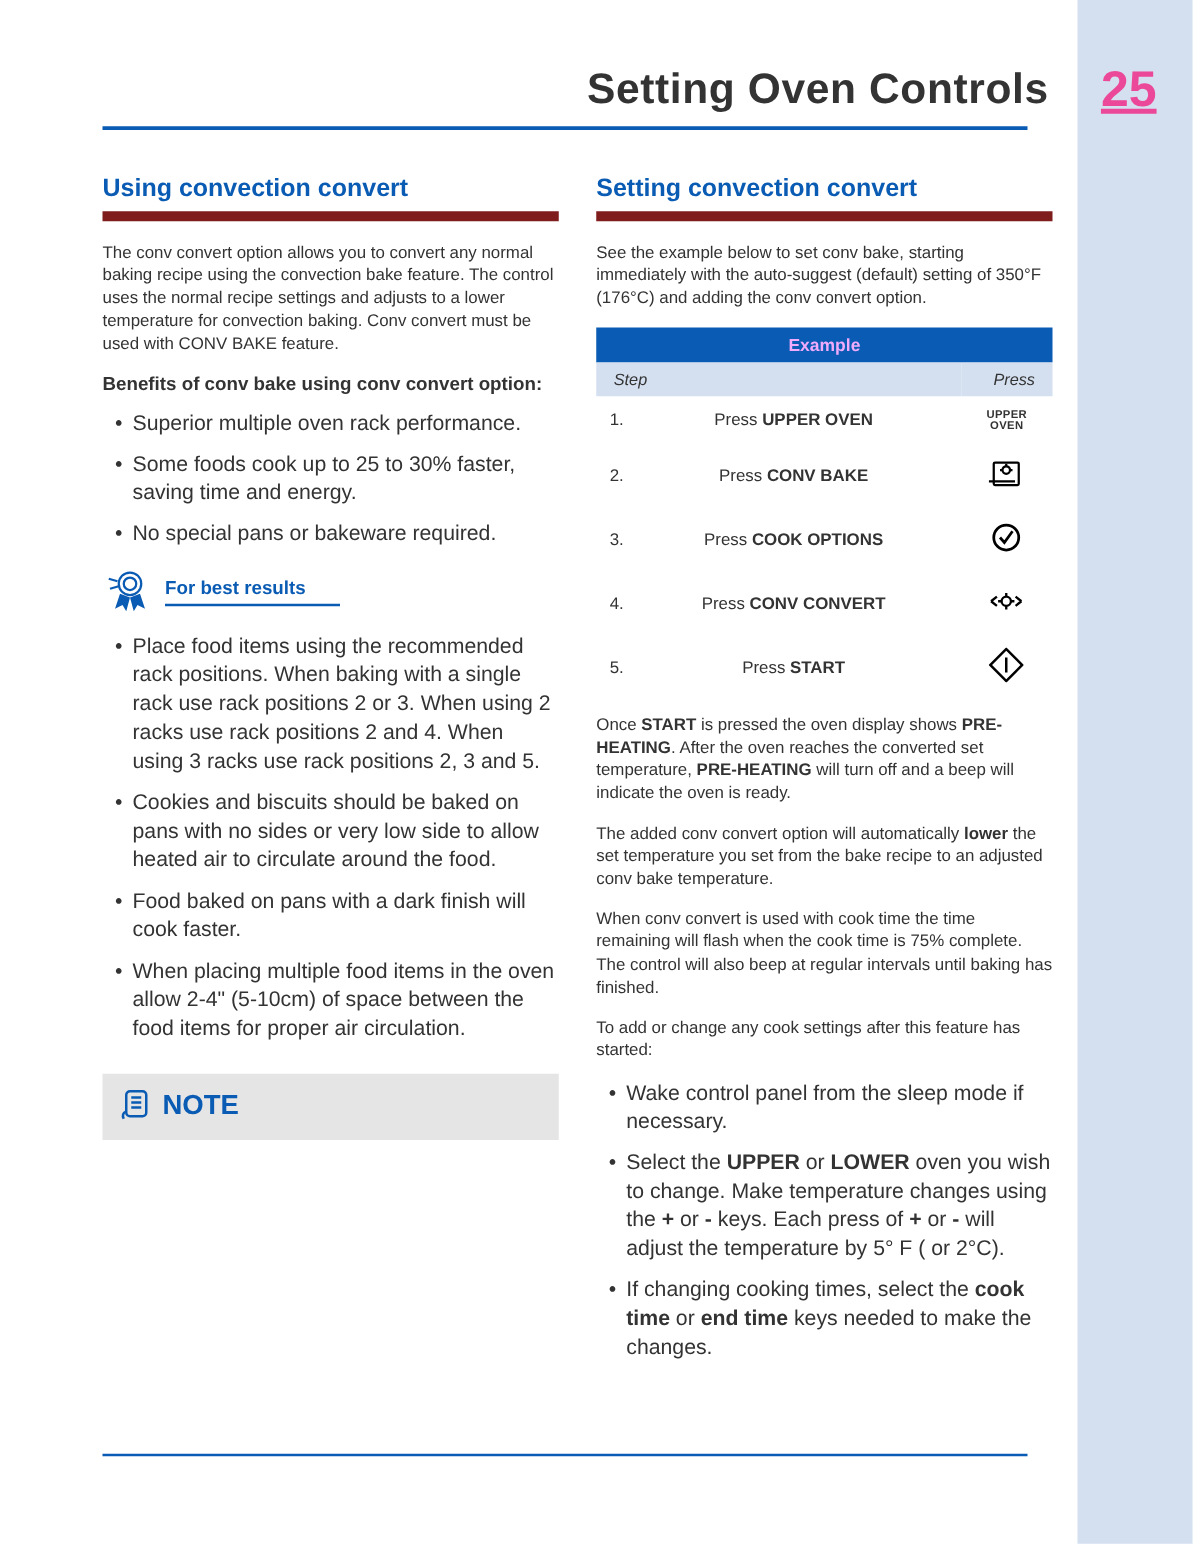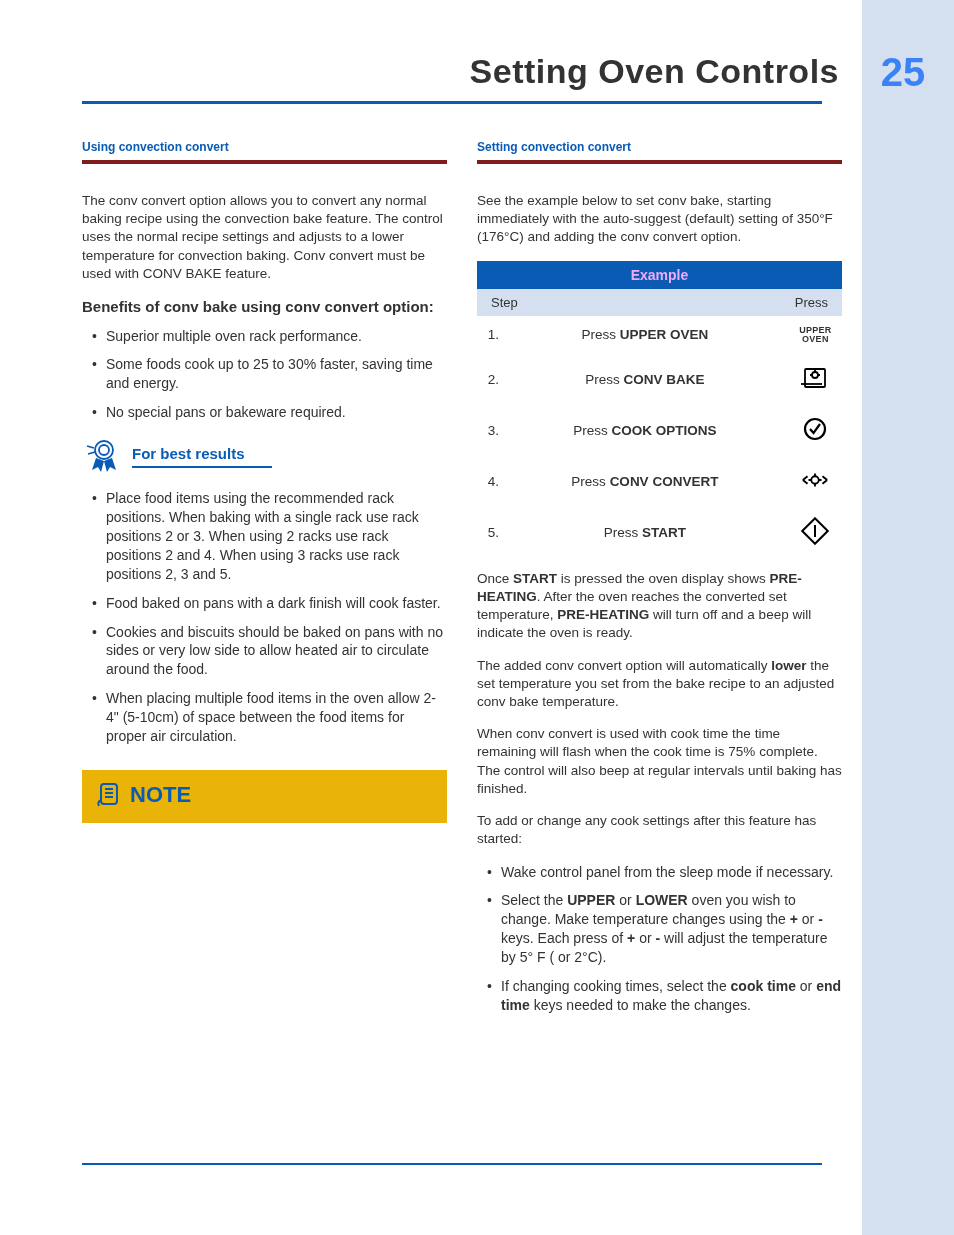--- a/index.html
+++ b/index.html
@@ -22,22 +22,23 @@
     height: 100%;
     background: #d4e0f0;
   }
   .page-number {
     position: absolute;
     top: 50px; right: 0;
     width: 102px;
     text-align: center;
     font-size: 40px;
     font-weight: bold;
-    color: #3b82f6;
+    color: #ec4899;
     z-index: 2;
+    text-decoration: underline;
   }
   .page-title {
     position: absolute;
     top: 52px;
     right: 115px;
     font-size: 34px;
     font-weight: 700;
     color: #333;
     z-index: 2;
     letter-spacing: 0.5px;
@@ -57,45 +58,45 @@
     left: 82px;
     width: 760px;
     display: flex;
     gap: 30px;
   }
   .col {
     flex: 1;
     min-width: 0;
   }
   .section-title {
-    font-size: 12px;
+    font-size: 20px;
     font-weight: bold;
     color: #0a5bb3;
     padding-bottom: 6px;
-    border-bottom: 4px solid #7f1d1d;
-    margin-bottom: 28px;
+    border-bottom: 8px solid #7f1d1d;
+    margin-bottom: 16px;
   }
   .para {
     font-size: 13.5px;
     line-height: 1.35;
     margin-bottom: 14px;
   }
   .subhead {
     font-size: 15px;
     font-weight: bold;
     margin-bottom: 10px;
     line-height: 1.3;
   }
   ul.bullets {
     list-style: none;
     padding-left: 0;
     margin-bottom: 14px;
   }
   ul.bullets li {
-    font-size: 14px;
+    font-size: 17px;
     line-height: 1.35;
     padding-left: 24px;
     position: relative;
     margin-bottom: 10px;
   }
   ul.bullets li::before {
     content: "•";
     position: absolute;
     left: 10px;
     top: 0;
@@ -113,21 +114,21 @@
     font-size: 15px;
     font-weight: bold;
     color: #0a5bb3;
     border-bottom: 2px solid #0a5bb3;
     padding-bottom: 4px;
     flex: 0 0 auto;
     min-width: 140px;
   }
   .ribbon-icon svg { width: 42px; height: 38px; }
   .notebox {
-    background: #eab308;
+    background: #e5e5e5;
     padding: 10px 12px 4px 12px;
     margin-top: 24px;
   }
   .notebox-head {
     display: flex;
     align-items: center;
     gap: 8px;
     margin-bottom: 8px;
   }
   .note-icon svg { width: 28px; height: 28px; }
@@ -145,21 +146,22 @@
     background: #0a5bb3;
     color: #f0abfc;
     font-size: 14px;
     font-weight: bold;
     padding: 6px;
     text-align: center;
   }
   .example-table .subhead-row td {
     background: #d4e0f0;
     font-size: 13px;
-    padding: 6px 6px;
+    padding: 6px 26px;
+    font-style: italic;
   }
   .example-table .subhead-row td:first-child { text-align: left; padding-left: 14px; }
   .example-table .subhead-row td:last-child { text-align: right; padding-right: 14px; }
   .example-table tr.step td {
     padding: 10px 10px;
     font-size: 13.5px;
     vertical-align: middle;
   }
   .example-table tr.step td.num { width: 24px; text-align: right; padding-right: 2px; }
   .example-table tr.step td.label { text-align: center; }
@@ -213,22 +215,22 @@
               <path d="M30 22 L34 34 L28 31 L25 36 L22 25" fill="#0a5bb3" stroke="none"></path>
               <path d="M5 10 L12 12"></path>
               <path d="M6 18 L13 16"></path>
             </svg>
           </span>
           <span class="tipbox-title">For best results</span>
         </div>
       </div>
       <ul class="bullets">
         <li>Place food items using the recommended rack positions. When baking with a single rack use rack positions 2 or 3. When using 2 racks use rack positions  2 and 4. When using 3 racks use rack positions 2, 3 and 5.</li>
+        <li>Cookies and biscuits should be baked on pans with no sides or very low side to allow heated air to circulate around the food.</li>
         <li>Food baked on pans with a dark finish will cook faster.</li>
-        <li>Cookies and biscuits should be baked on pans with no sides or very low side to allow heated air to circulate around the food.</li>
         <li>When placing multiple food items in the oven allow 2-4" (5-10cm) of space between the food items for proper air circulation.</li>
       </ul>
 
       <div class="notebox">
         <div class="notebox-head">
           <span class="note-icon">
             <svg viewBox="0 0 28 28" fill="none" stroke="#0a5bb3" stroke-width="2">
               <rect x="7" y="4" width="16" height="20" rx="3"></rect>
               <line x1="11" y1="9" x2="19" y2="9"></line>
               <line x1="11" y1="13" x2="19" y2="13"></line>

